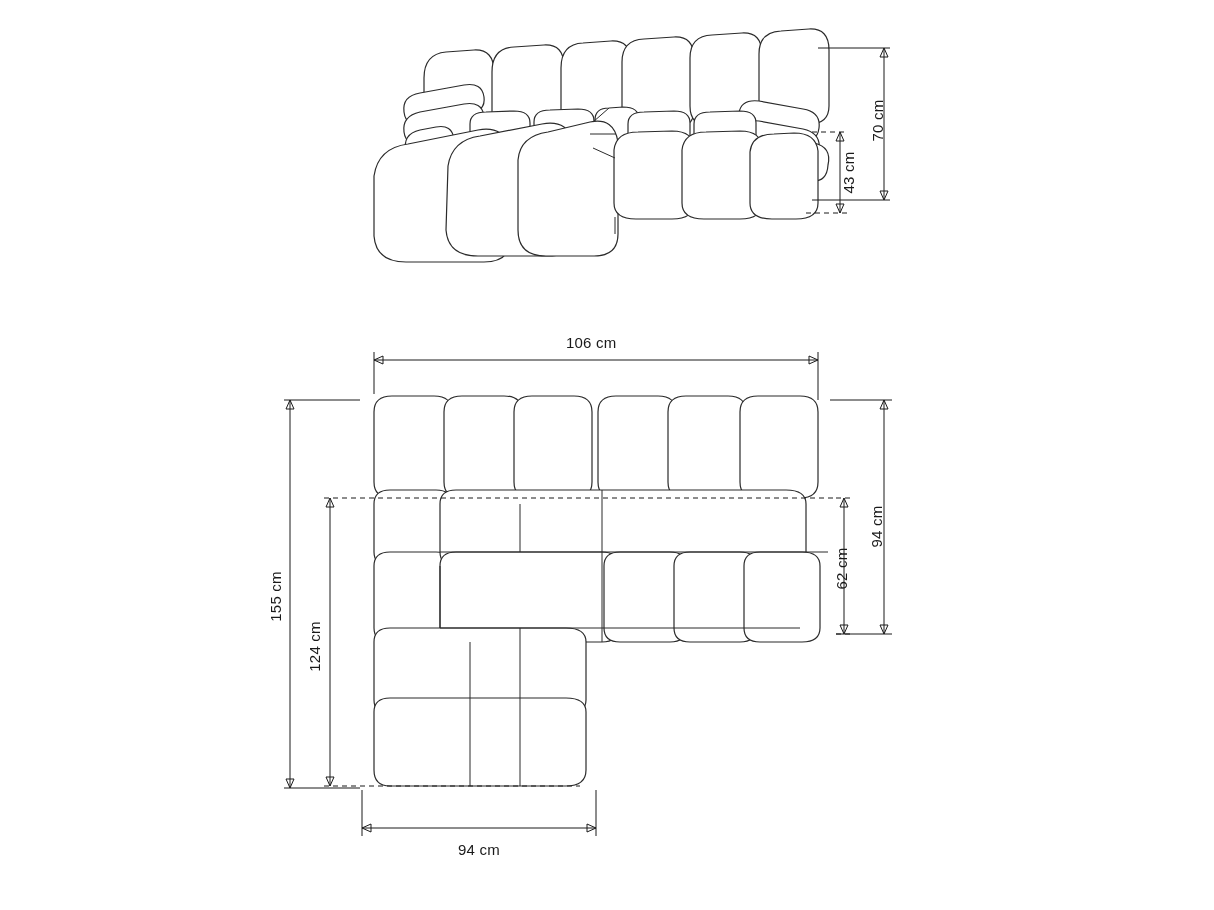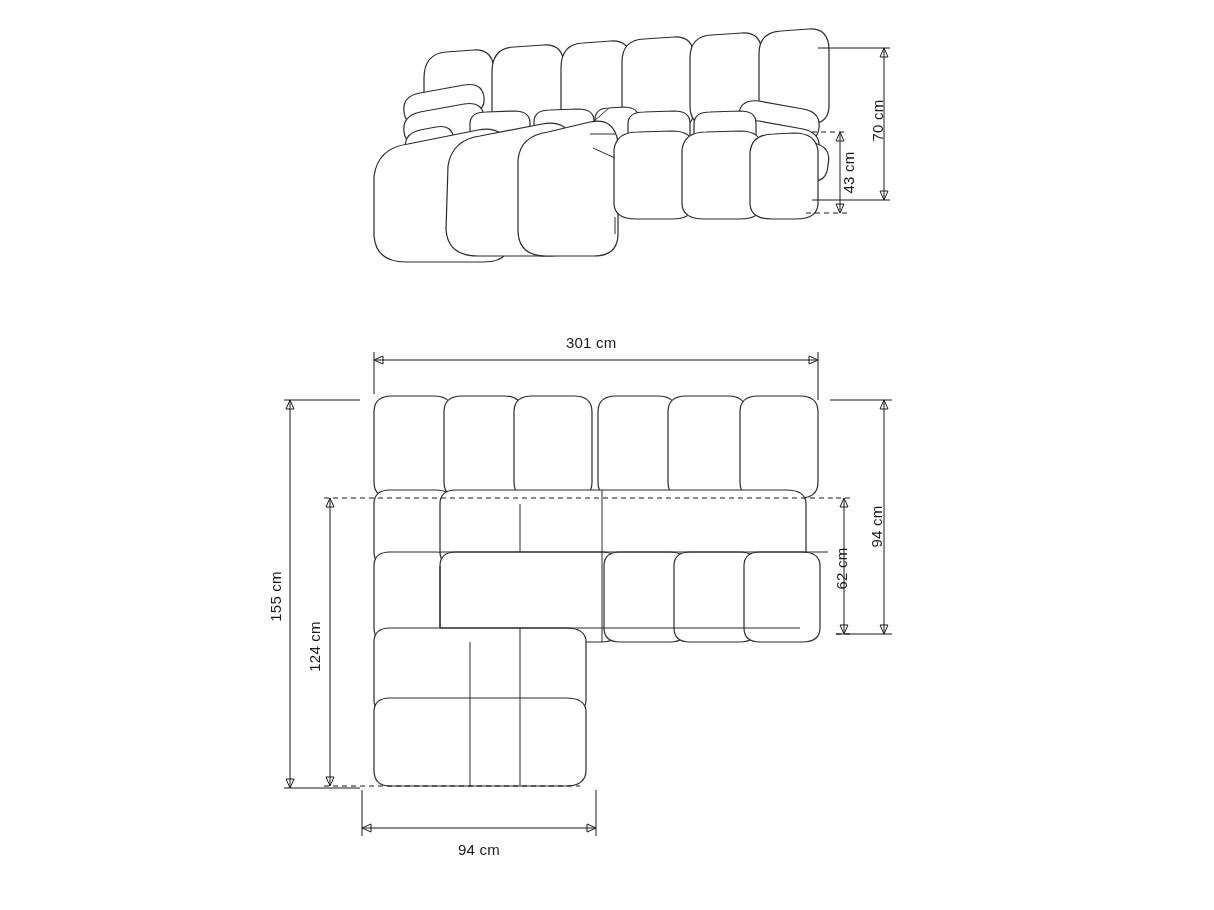--- a/index.html
+++ b/index.html
@@ -199,21 +199,21 @@
       <path class="dash" d="M836 498 L852 498"></path>
       <path class="dash" d="M836 634 L852 634"></path>
     </g>
 
   </svg>
 
   <div class="dim-label vert" style="left: 877px; top: 112px; width: 60px; text-align: center; margin-left:-30px;">70 cm</div>
 
   <div class="dim-label vert" style="left: 848px; top: 164px; width: 60px; text-align: center; margin-left:-30px;">43 cm</div>
 
-  <div class="dim-label" style="left: 566px; top: 334px;">301 cm</div>
+  <div class="dim-label" style="left: 566px; top: 334px;">106 cm</div>
 
   <div class="dim-label vert" style="left: 275px; top: 588px; width: 70px; text-align: center; margin-left:-35px;">155 cm</div>
 
   <div class="dim-label vert" style="left: 314px; top: 638px; width: 70px; text-align: center; margin-left:-35px;">124 cm</div>
 
   <div class="dim-label" style="left: 458px; top: 841px;">94 cm</div>
 
   <div class="dim-label vert" style="left: 876px; top: 518px; width: 70px; text-align: center; margin-left:-35px;">94 cm</div>
 
   <div class="dim-label vert" style="left: 841px; top: 560px; width: 70px; text-align: center; margin-left:-35px;">62 cm</div>

